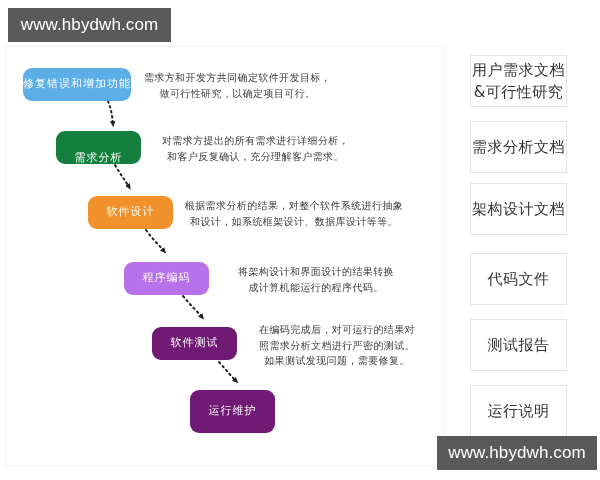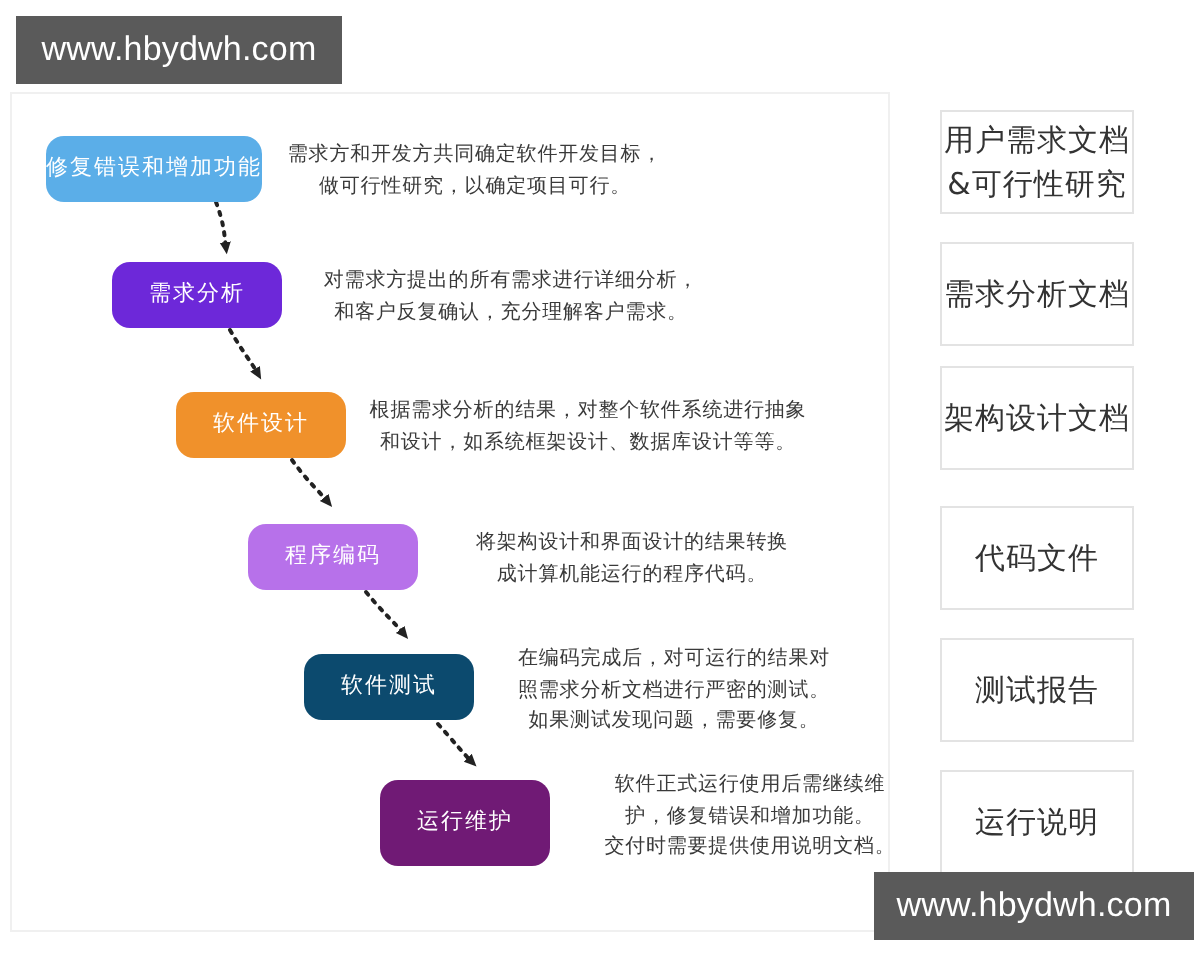--- a/index.html
+++ b/index.html
@@ -123,51 +123,48 @@
       <path d="M219,362 C228,372 231,376 236,381"></path>
     </g>
   </svg>
 
   <div class="node" style="left:23px; top:68px; width:108px; height:33px; background:#5BAEE8;">
     <span>修复错误和增加功能</span>
   </div>
   <div class="desc" style="left:130px; top:70px; width:215px;">需求方和开发方共同确定软件开发目标，
 做可行性研究，以确定项目可行。</div>
 
-  <div class="node" style="left:56px; top:131px; width:85px; height:33px; background:#6d28d9;">
+  <div class="node" style="left:56px; top:131px; width:85px; height:33px; background:#15803d;align-items:flex-end;">
     <span>需求分析</span>
   </div>
   <div class="desc" style="left:148px; top:133px; width:215px;">对需求方提出的所有需求进行详细分析，
 和客户反复确认，充分理解客户需求。</div>
 
   <div class="node" style="left:88px; top:196px; width:85px; height:33px; background:#F0912B;">
     <span>软件设计</span>
   </div>
   <div class="desc" style="left:178px; top:198px; width:232px;">根据需求分析的结果，对整个软件系统进行抽象
 和设计，如系统框架设计、数据库设计等等。</div>
 
   <div class="node" style="left:124px; top:262px; width:85px; height:33px; background:#B771EA;">
     <span>程序编码</span>
   </div>
   <div class="desc" style="left:216px; top:264px; width:200px;">将架构设计和界面设计的结果转换
 成计算机能运行的程序代码。</div>
 
-  <div class="node" style="left:152px; top:327px; width:85px; height:33px; background:#0c4a6e;">
+  <div class="node" style="left:152px; top:327px; width:85px; height:33px; background:#701a75;">
     <span>软件测试</span>
   </div>
   <div class="desc" style="left:244px; top:322px; width:186px;">在编码完成后，对可运行的结果对
 照需求分析文档进行严密的测试。
 如果测试发现问题，需要修复。</div>
 
   <div class="node" style="left:190px; top:390px; width:85px; height:43px; background:#701a75;">
     <span>运行维护</span>
   </div>
-  <div class="desc" style="left:282px; top:385px; width:186px;">软件正式运行使用后需继续维
-护，修复错误和增加功能。
-交付时需要提供使用说明文档。</div>
 
   <div class="doc-box" style="left:470px; top:55px;">用户需求文档
 &amp;可行性研究</div>
   <div class="doc-box" style="left:470px; top:121px;">需求分析文档</div>
   <div class="doc-box" style="left:470px; top:183px;">架构设计文档</div>
   <div class="doc-box" style="left:470px; top:253px;">代码文件</div>
   <div class="doc-box" style="left:470px; top:319px;">测试报告</div>
   <div class="doc-box" style="left:470px; top:385px;">运行说明</div>
 
   <div class="watermark" id="wm-bot">www.hbydwh.com</div>

